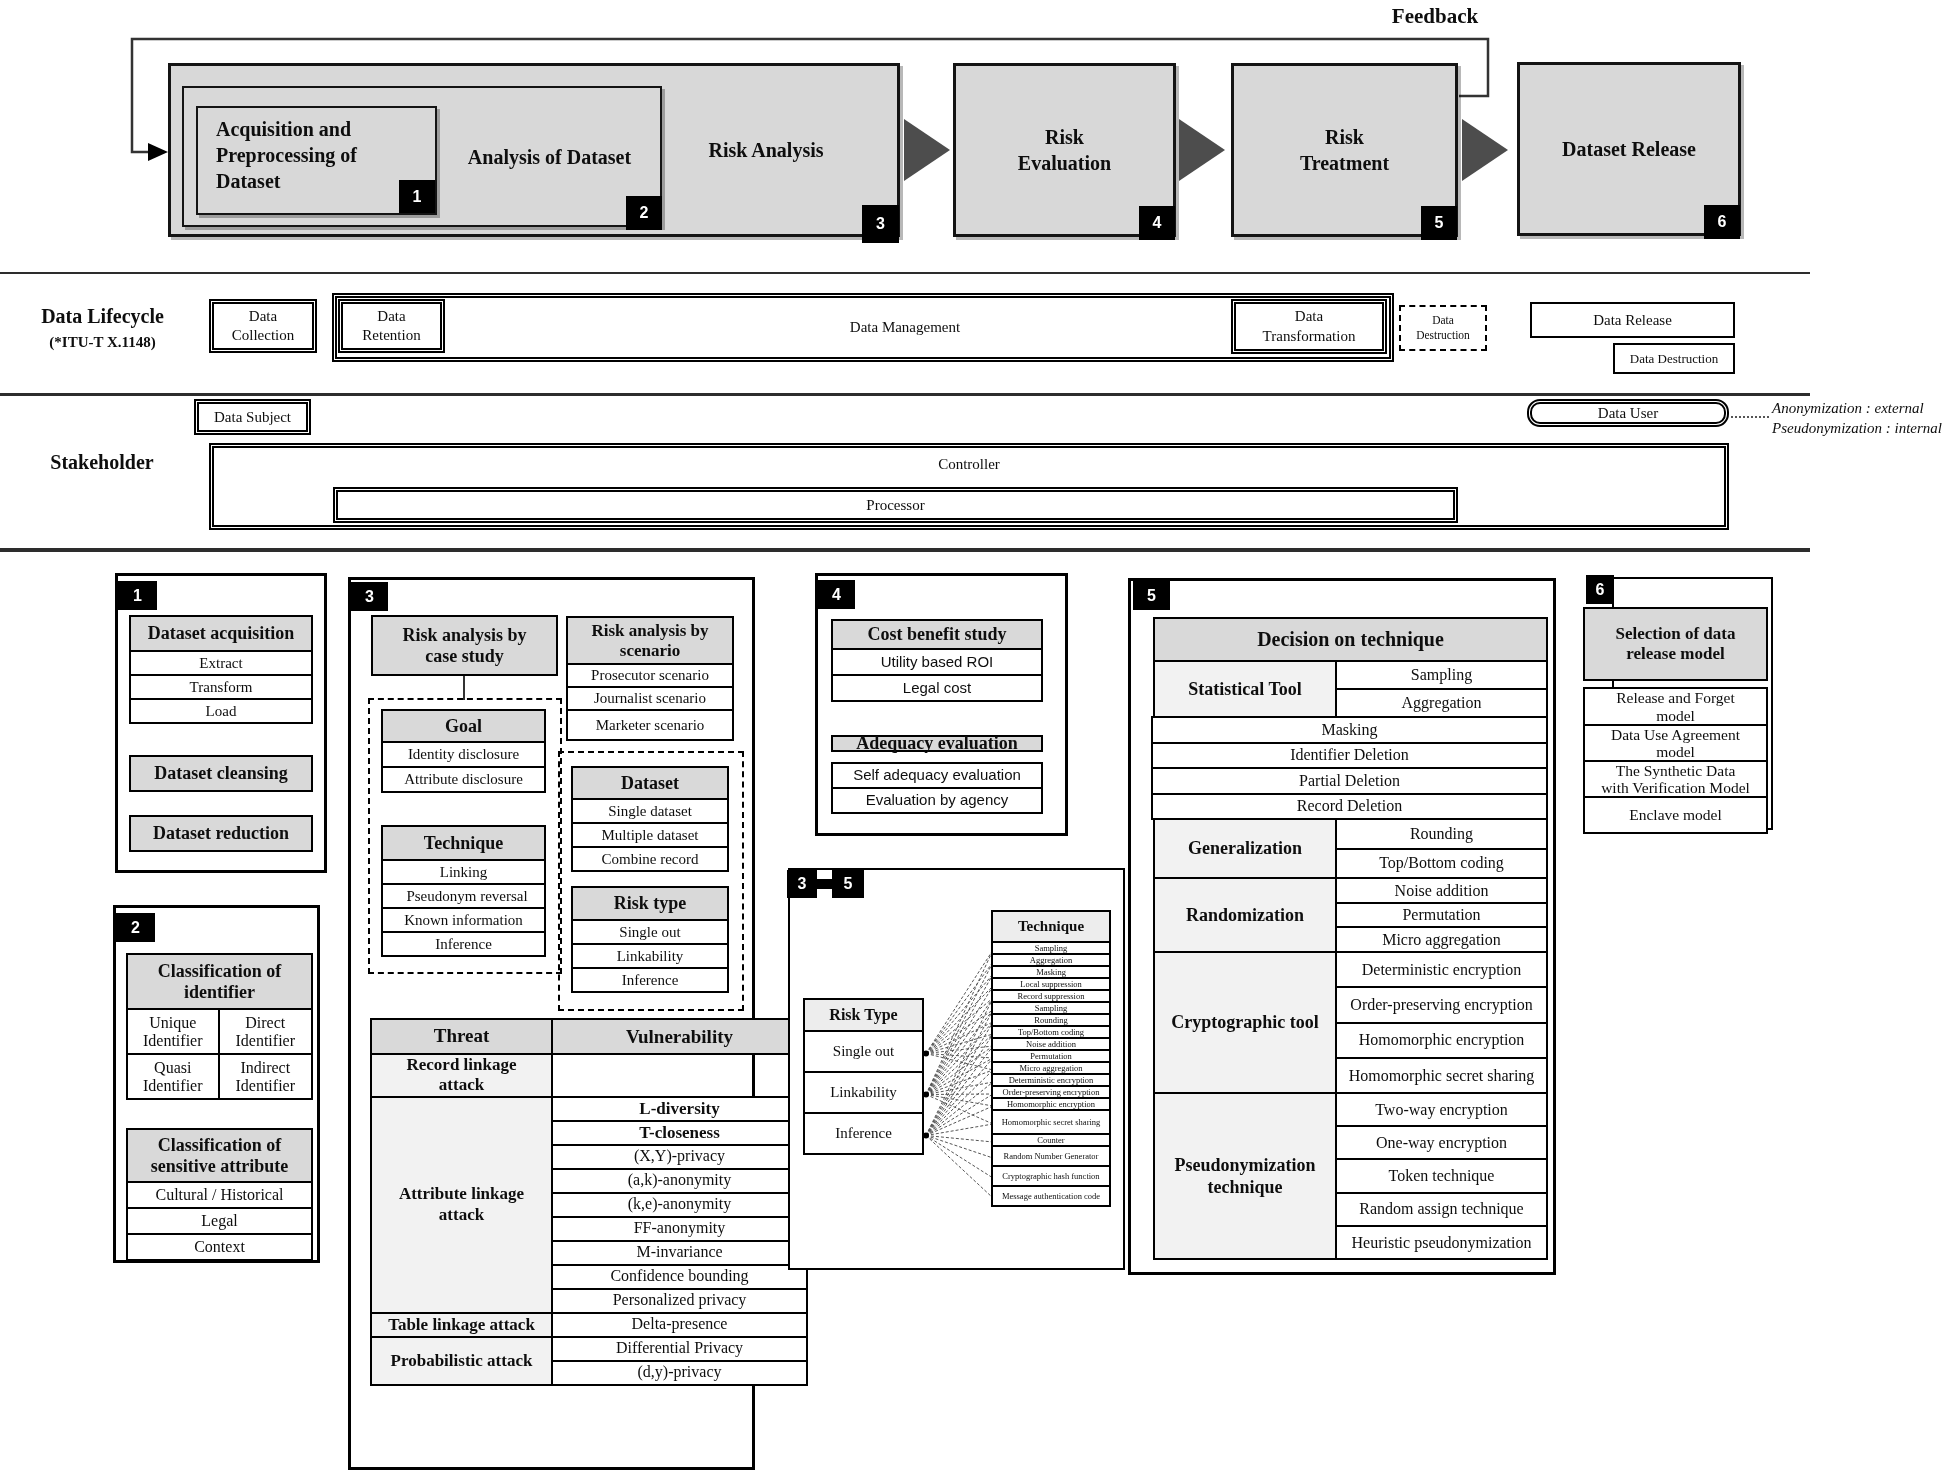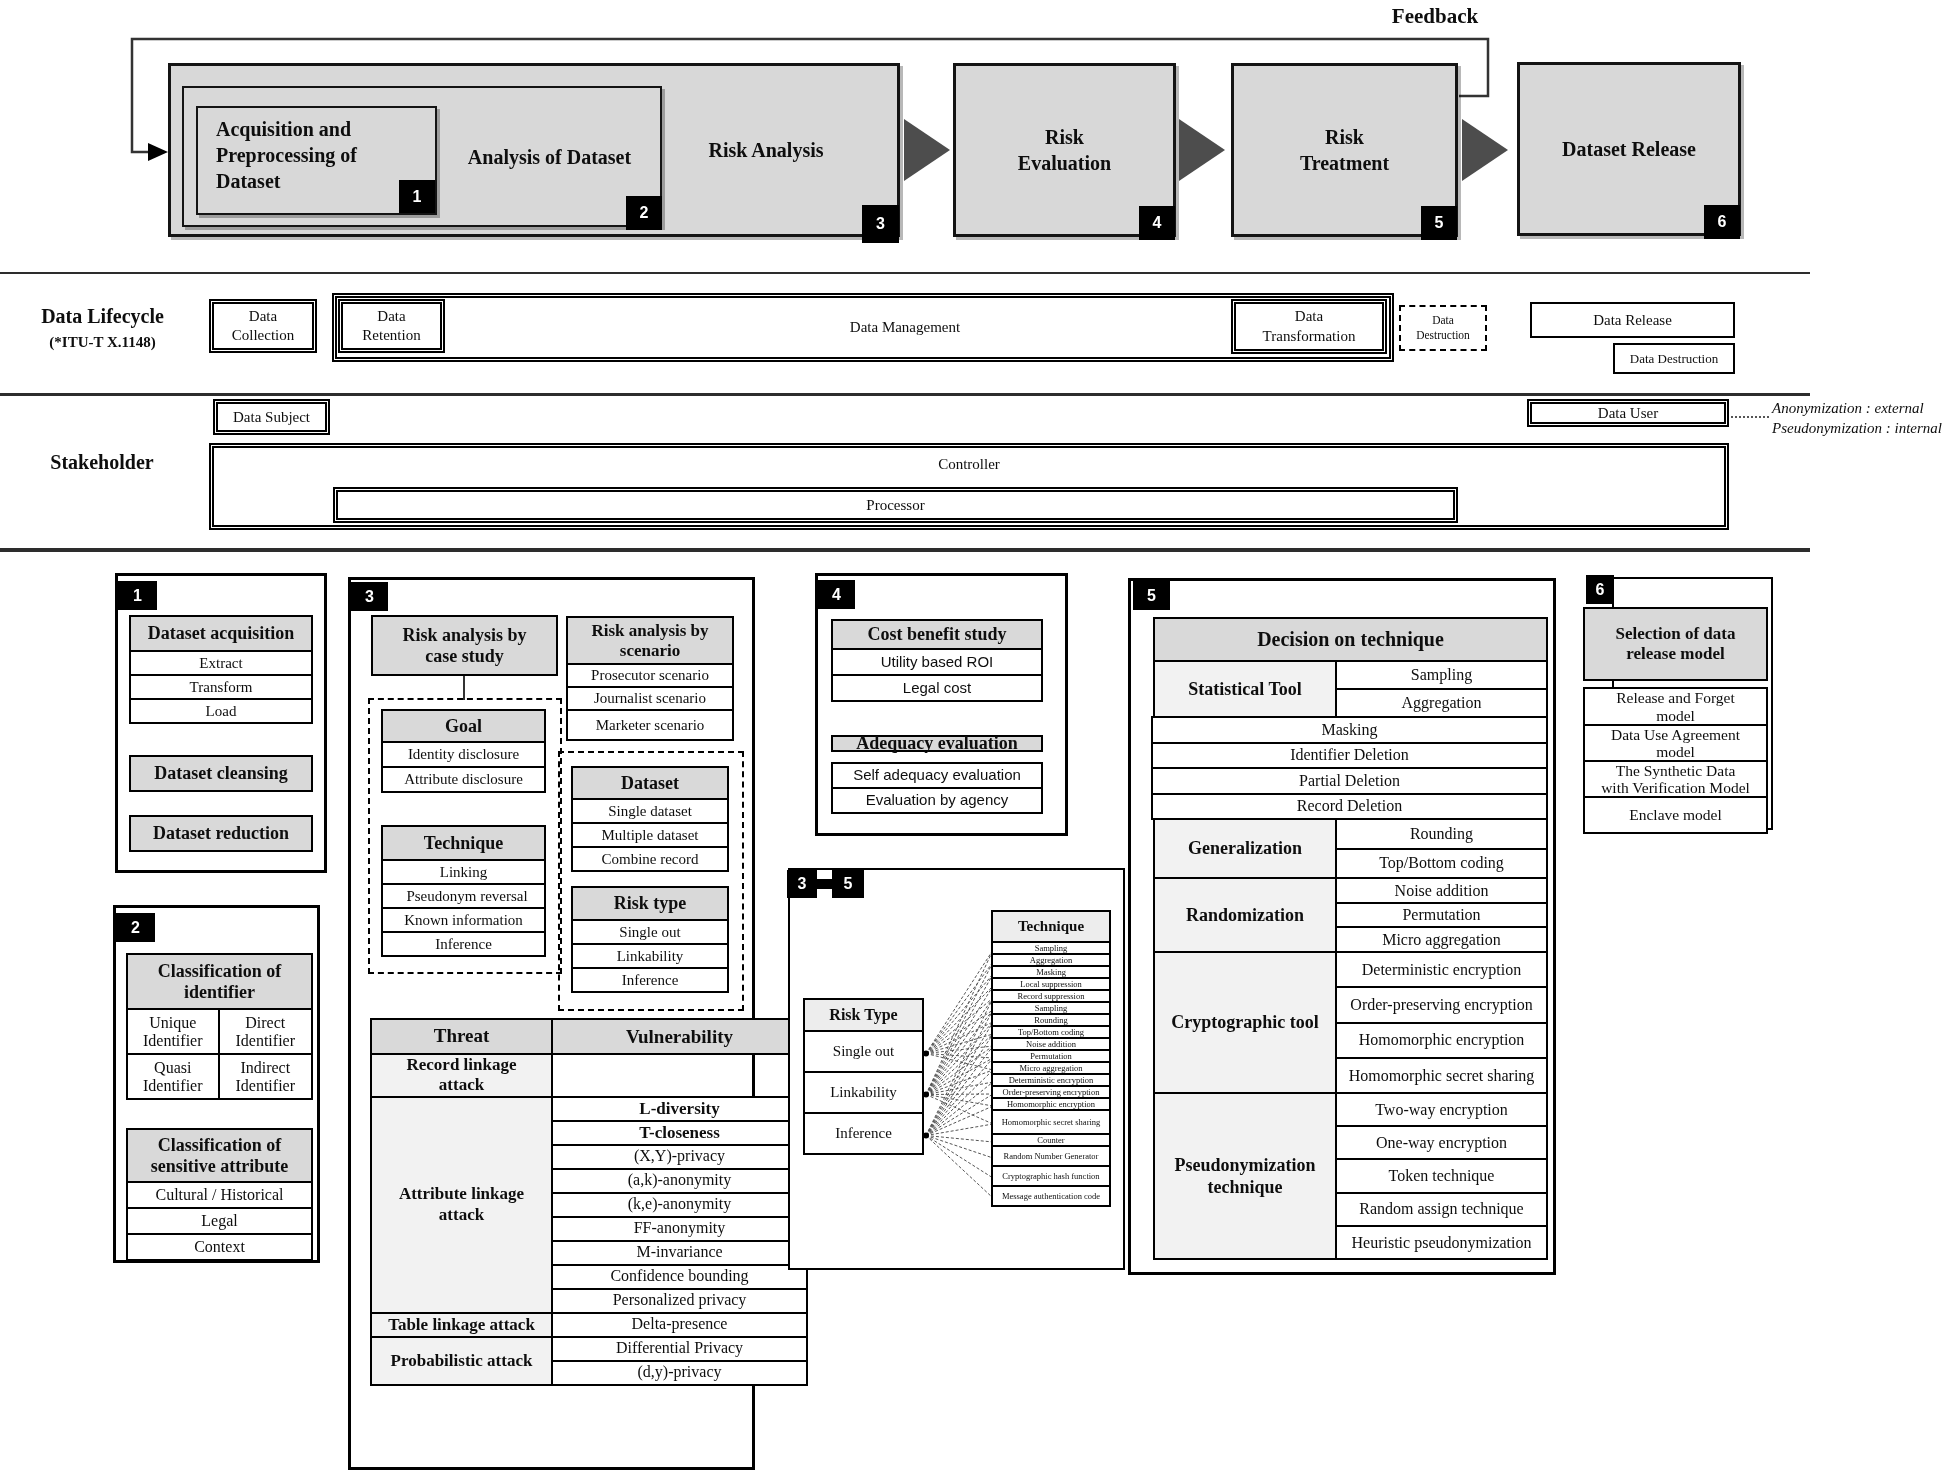--- a/index.html
+++ b/index.html
@@ -122,22 +122,22 @@
   <div class="abs dbl flex" style="left:1231px;top:299px;width:156px;height:55px;font-size:15px;line-height:1.3;">
     <span style="width:120px;">Data Transformation</span>
   </div>
   <div class="abs dash flex" style="left:1399px;top:305px;width:88px;height:46px;font-size:11.5px;line-height:1.3;">
     <span style="width:55px;">Data Destruction</span>
   </div>
   <div class="abs flex" style="left:1530px;top:302px;width:205px;height:36px;border:2.5px solid #000;font-size:15px;background:#fff;">Data Release</div>
   <div class="abs flex" style="left:1613px;top:343px;width:122px;height:31px;border:2.5px solid #000;font-size:13px;background:#fff;">Data Destruction</div>
 
   <div class="abs flex bold" style="left:22px;top:448px;width:160px;height:28px;font-size:20px;">Stakeholder</div>
-  <div class="abs dbl flex" style="left:213px;top:399px;width:117px;height:36px;font-size:15px;">Data Subject</div>
-  <div class="abs dbl flex" style="left:1527px;top:399px;width:202px;height:28px;font-size:15px;">Data User</div>
+  <div class="abs dbl flex" style="left:194px;top:399px;width:117px;height:36px;font-size:15px;">Data Subject</div>
+  <div class="abs dbl flex" style="left:1527px;top:399px;width:202px;height:28px;font-size:15px;border-radius:13px;">Data User</div>
   <div class="abs" style="left:1731px;top:416px;width:38px;height:0;border-top:2px dotted #555;"></div>
   <div class="abs note" style="left:1772px;top:398px;width:178px;">
     <div>Anonymization : external</div>
     <div>Pseudonymization : internal</div>
   </div>
   <div class="abs dbl" style="left:209px;top:443px;width:1520px;height:87px;">
     <div class="flex" style="height:32px;font-size:15px;">Controller</div>
   </div>
   <div class="abs dbl flex" style="left:333px;top:487px;width:1125px;height:36px;font-size:15px;">Processor</div>
 

